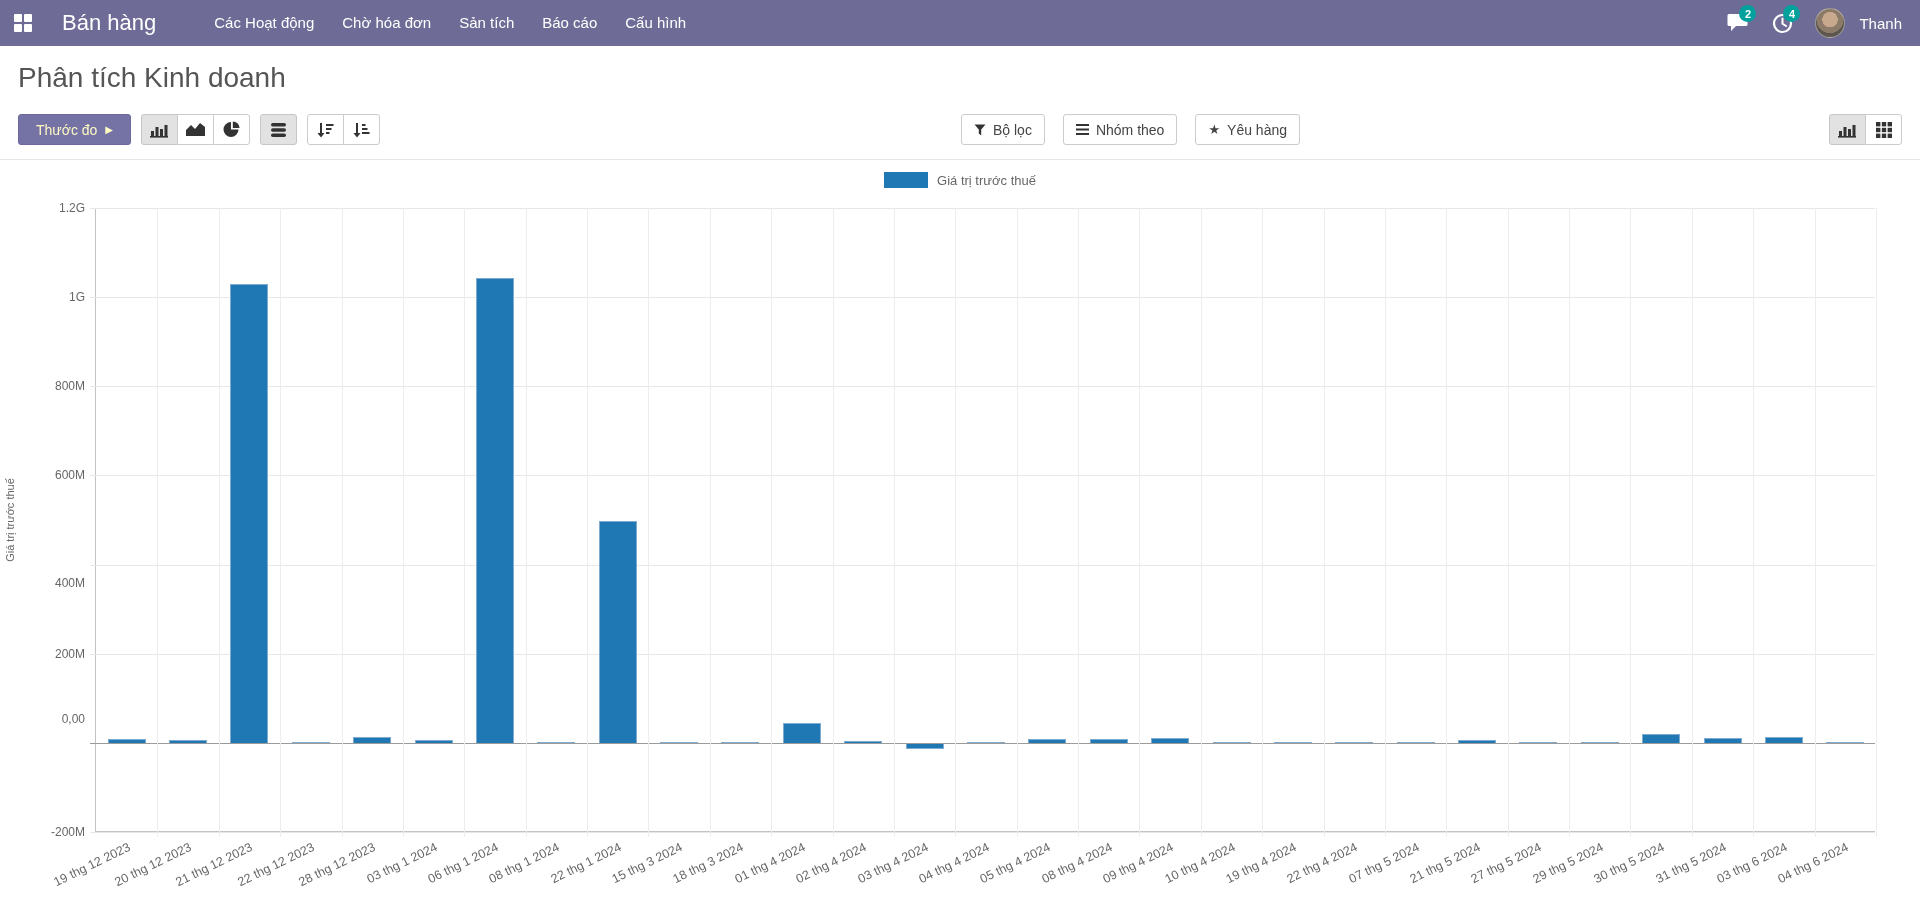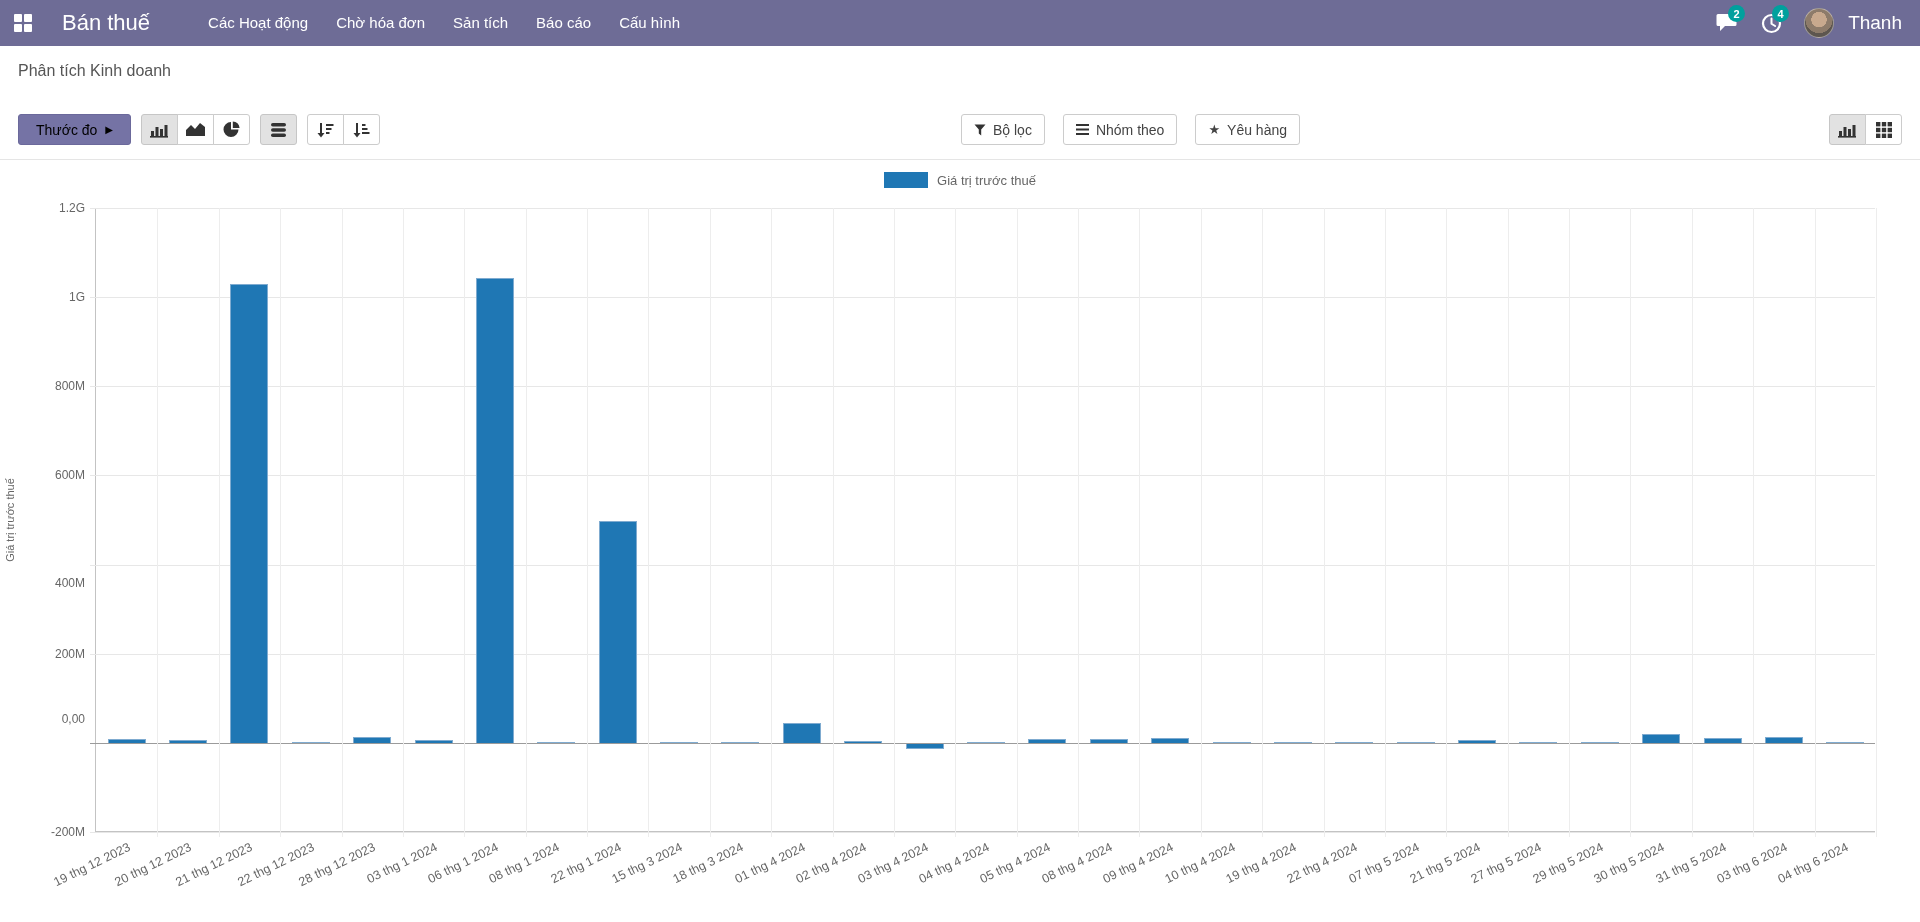--- a/index.html
+++ b/index.html
@@ -14,30 +14,30 @@
   .app-title { font-size:22px; margin:0 44px 0 16px; font-weight:400; }
   .nav-item { font-size:15px; padding:0 14px; line-height:46px; cursor:pointer; white-space:nowrap; }
   .hdr-spacer { flex:1; }
   .systray { display:flex; align-items:center; gap:6px; padding-right:18px; }
   .tray-ico { position:relative; width:38px; height:46px; display:flex; align-items:center; justify-content:center; cursor:pointer; }
   .badge { position:absolute; top:5px; right:1px; min-width:17px; height:17px; border-radius:9px;
            background:#00a09d; color:#fff; font-size:11px; font-weight:bold;
            display:flex; align-items:center; justify-content:center; padding:0 4px; }
   .avatar { width:30px; height:30px; border-radius:50%; margin-left:8px;
             background:radial-gradient(circle at 50% 38%, #c8a98e 0 34%, #8d7b6a 35% 60%, #5d564f 61%); border:1px solid rgba(255,255,255,.4); }
-  .user-name { font-size:19px; margin-left:8px; cursor:pointer; }
+  .user-name { font-size:15px; margin-left:8px; cursor:pointer; }
 
   
   .control-panel { position:relative; height:114px; border-bottom:1px solid #e5e5e5; }
-  .page-title { position:absolute; left:18px; top:16px; font-size:16px; color:#555; font-weight:400; }
+  .page-title { position:absolute; left:18px; top:16px; font-size:28px; color:#555; font-weight:400; }
   .left-toolbar { position:absolute; left:18px; top:68px; display:flex; align-items:center; gap:10px; }
   .btn { height:31px; border:1px solid #ccc; background:#fff; color:#444; font-size:14px;
          display:inline-flex; align-items:center; justify-content:center; cursor:pointer;
          border-radius:3px; padding:0 12px; font-family:"Liberation Sans",sans-serif; }
-  .btn-primary { background:#7573a5; border-color:#6b699b; color:#000000; padding:0 17px; }
+  .btn-primary { background:#7573a5; border-color:#6b699b; color:#fef9c3; padding:0 17px; }
   .btn-group { display:inline-flex; }
   .btn-group .btn { border-radius:0; margin-left:-1px; }
   .btn-group .btn:first-child { border-radius:3px 0 0 3px; margin-left:0; }
   .btn-group .btn:last-child { border-radius:0 3px 3px 0; }
   .btn.icon-btn { width:37px; padding:0; }
   .btn.active { background:#e2e2e2; border-color:#c6c6c6; }
   .caret { font-size:10px; margin-left:8px; }
 
   .search-box { position:absolute; left:961px; top:25px; width:941px; height:36px; }
   .search-input { width:100%; height:100%; border:1px solid #ccc; border-radius:4px;
@@ -79,21 +79,21 @@
 
 <div class="o-header">
   <div class="apps-btn">
     <div class="apps-icon">
         <span></span>
         <span></span>
         <span></span>
         <span></span>
       </div>
   </div>
-  <div class="app-title">Bán thuế</div>
+  <div class="app-title">Bán hàng</div>
   <div class="nav-item">Các Hoạt động</div>
   <div class="nav-item">Chờ hóa đơn</div>
   <div class="nav-item">Sản tích</div>
   <div class="nav-item">Báo cáo</div>
   <div class="nav-item">Cấu hình</div>
   <div class="hdr-spacer"></div>
   <div class="systray">
     <div class="tray-ico">
       <svg width="22" height="20" viewBox="0 0 22 20">
         <path d="M2 1 h17 a1.5 1.5 0 0 1 1.5 1.5 v9 a1.5 1.5 0 0 1 -1.5 1.5 h-10 l-5 5 v-5 h-2 a1.5 1.5 0 0 1 -1.5 -1.5 v-9 A1.5 1.5 0 0 1 2 1 z" fill="#fff"></path>

